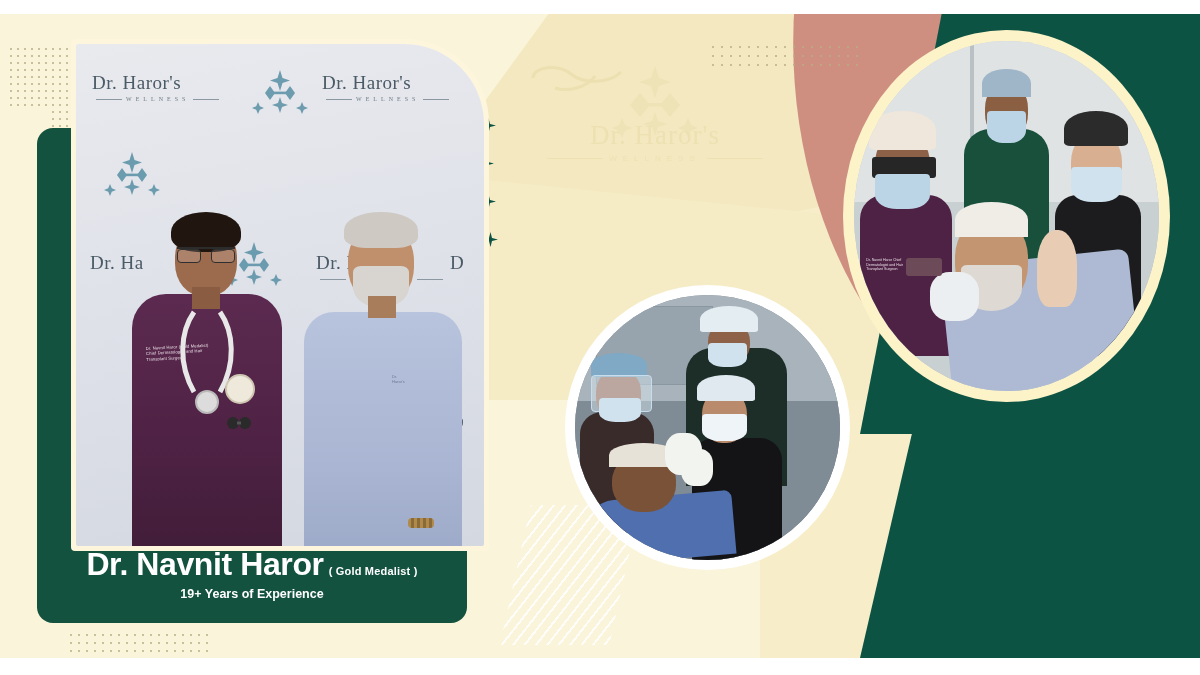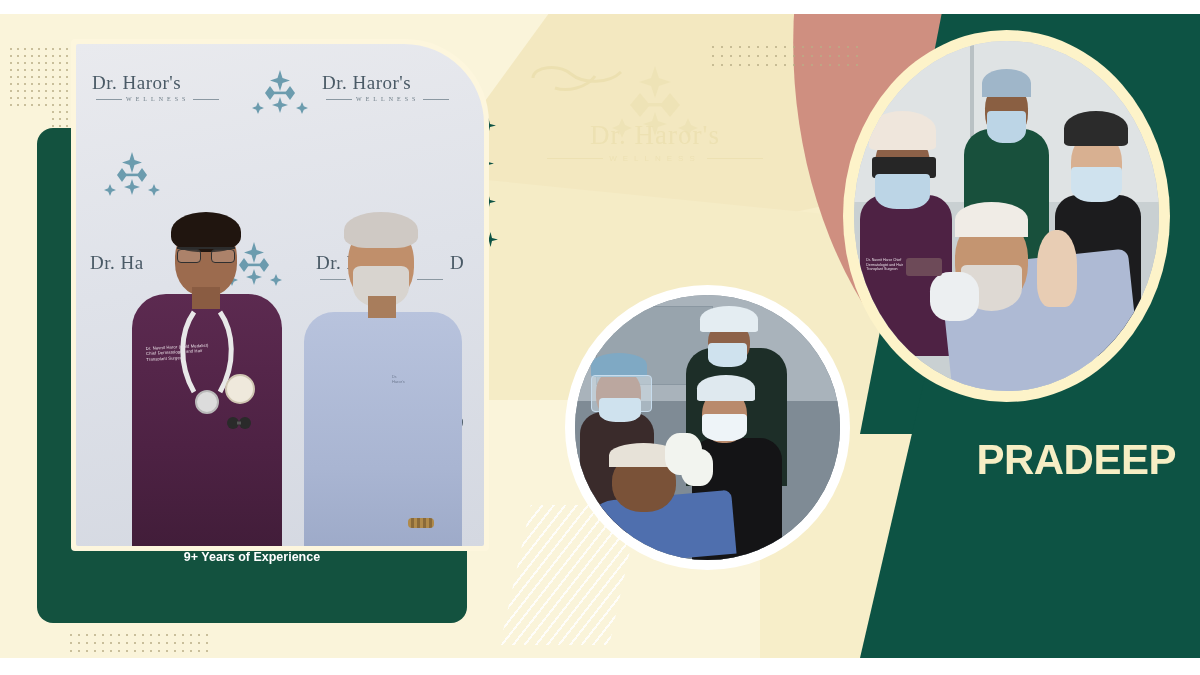--- a/index.html
+++ b/index.html
@@ -599,21 +599,24 @@
         <div class="pat-hair"></div>
         <div class="pat-beard"></div>
         <div class="pat-neck"></div>
         <div class="pat-logo">Dr. Haror's</div>
         <div class="wrist"></div>
       </div>
     </div>
   </div>
 
   <div class="caption">
-    <div class="cap-exp">9+ Years of Experience</div>
+    <div>
+      <span class="cap-name">Dr. Navnit Haror</span><span class="cap-gold">( Gold Medalist )</span>
+    </div>
+    <div class="cap-exp">19+ Years of Experience</div>
   </div>
 
   <div class="circ-big">
     <div class="circ-big-inner">
       <div class="op-room">
         <div class="cab" style="left:0; top:0; width:100%; height:46%; background:#dfe3e4;"></div>
         <div class="cab" style="left:0; top:46%; width:100%; height:54%; background:#c9d0d2;"></div>
         <div class="cab" style="left:38%; top:0; width:4px; height:46%; background:#b9c1c4;"></div>
 
         <div style="position:absolute; left:36%; top:25%; width:28%; height:46%; background:#18503c; border-radius:26px 26px 0 0;"></div>
@@ -670,18 +673,17 @@
         <div style="position:absolute; left:4%; top:76%; width:56%; height:24%; background:#4f6fae; border-radius:30px 8px 0 0; transform:rotate(-5deg);"></div>
         <div style="position:absolute; left:14%; top:60%; width:24%; height:22%; background:#7a5238; border-radius:46%;"></div>
         <div style="position:absolute; left:13%; top:56%; width:26%; height:9%; background:#e7e2d8; border-radius:50% 50% 0 0;"></div>
         <div style="position:absolute; left:34%; top:52%; width:14%; height:16%; background:#f2f4ef; border-radius:40%;"></div>
         <div style="position:absolute; left:40%; top:58%; width:12%; height:14%; background:#f2f4ef; border-radius:40%;"></div>
       </div>
     </div>
   </div>
 
   <div class="headline">
-    <div class="hl-line">PRADEEP</div>
   </div>
 
   <div class="strip-top"></div>
   <div class="strip-bottom"></div>
 </div>
 
 </body></html>

